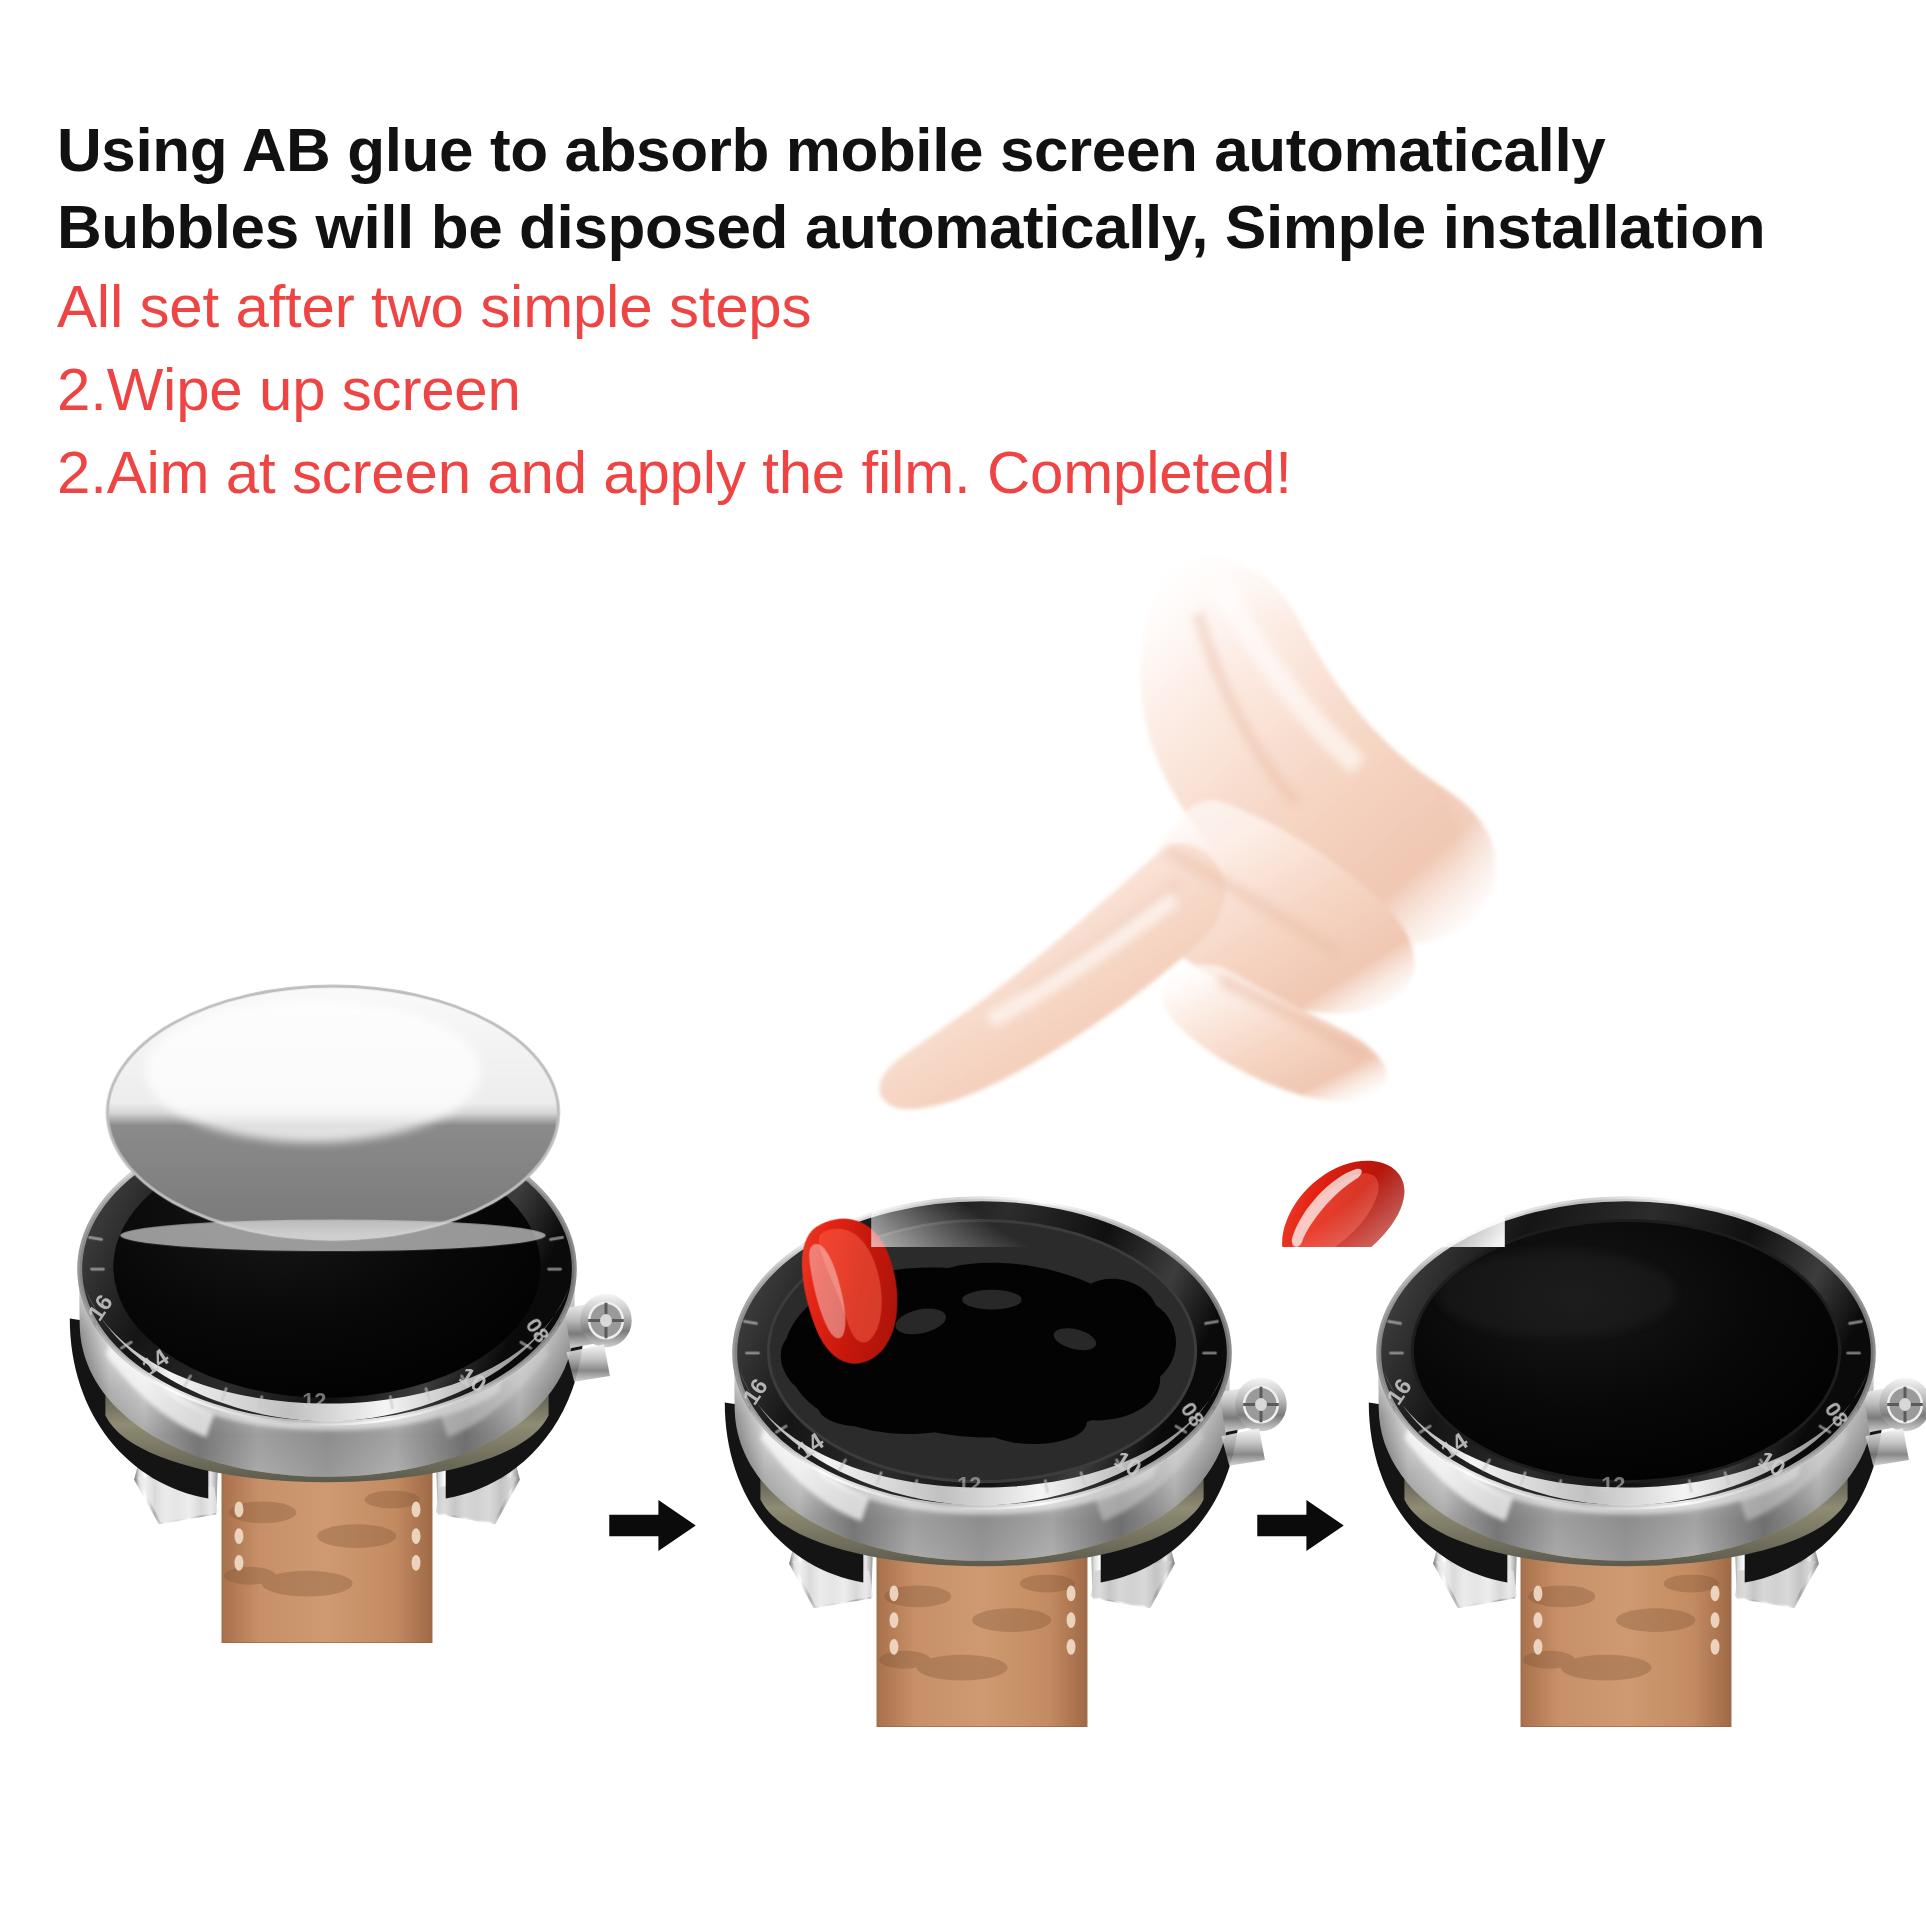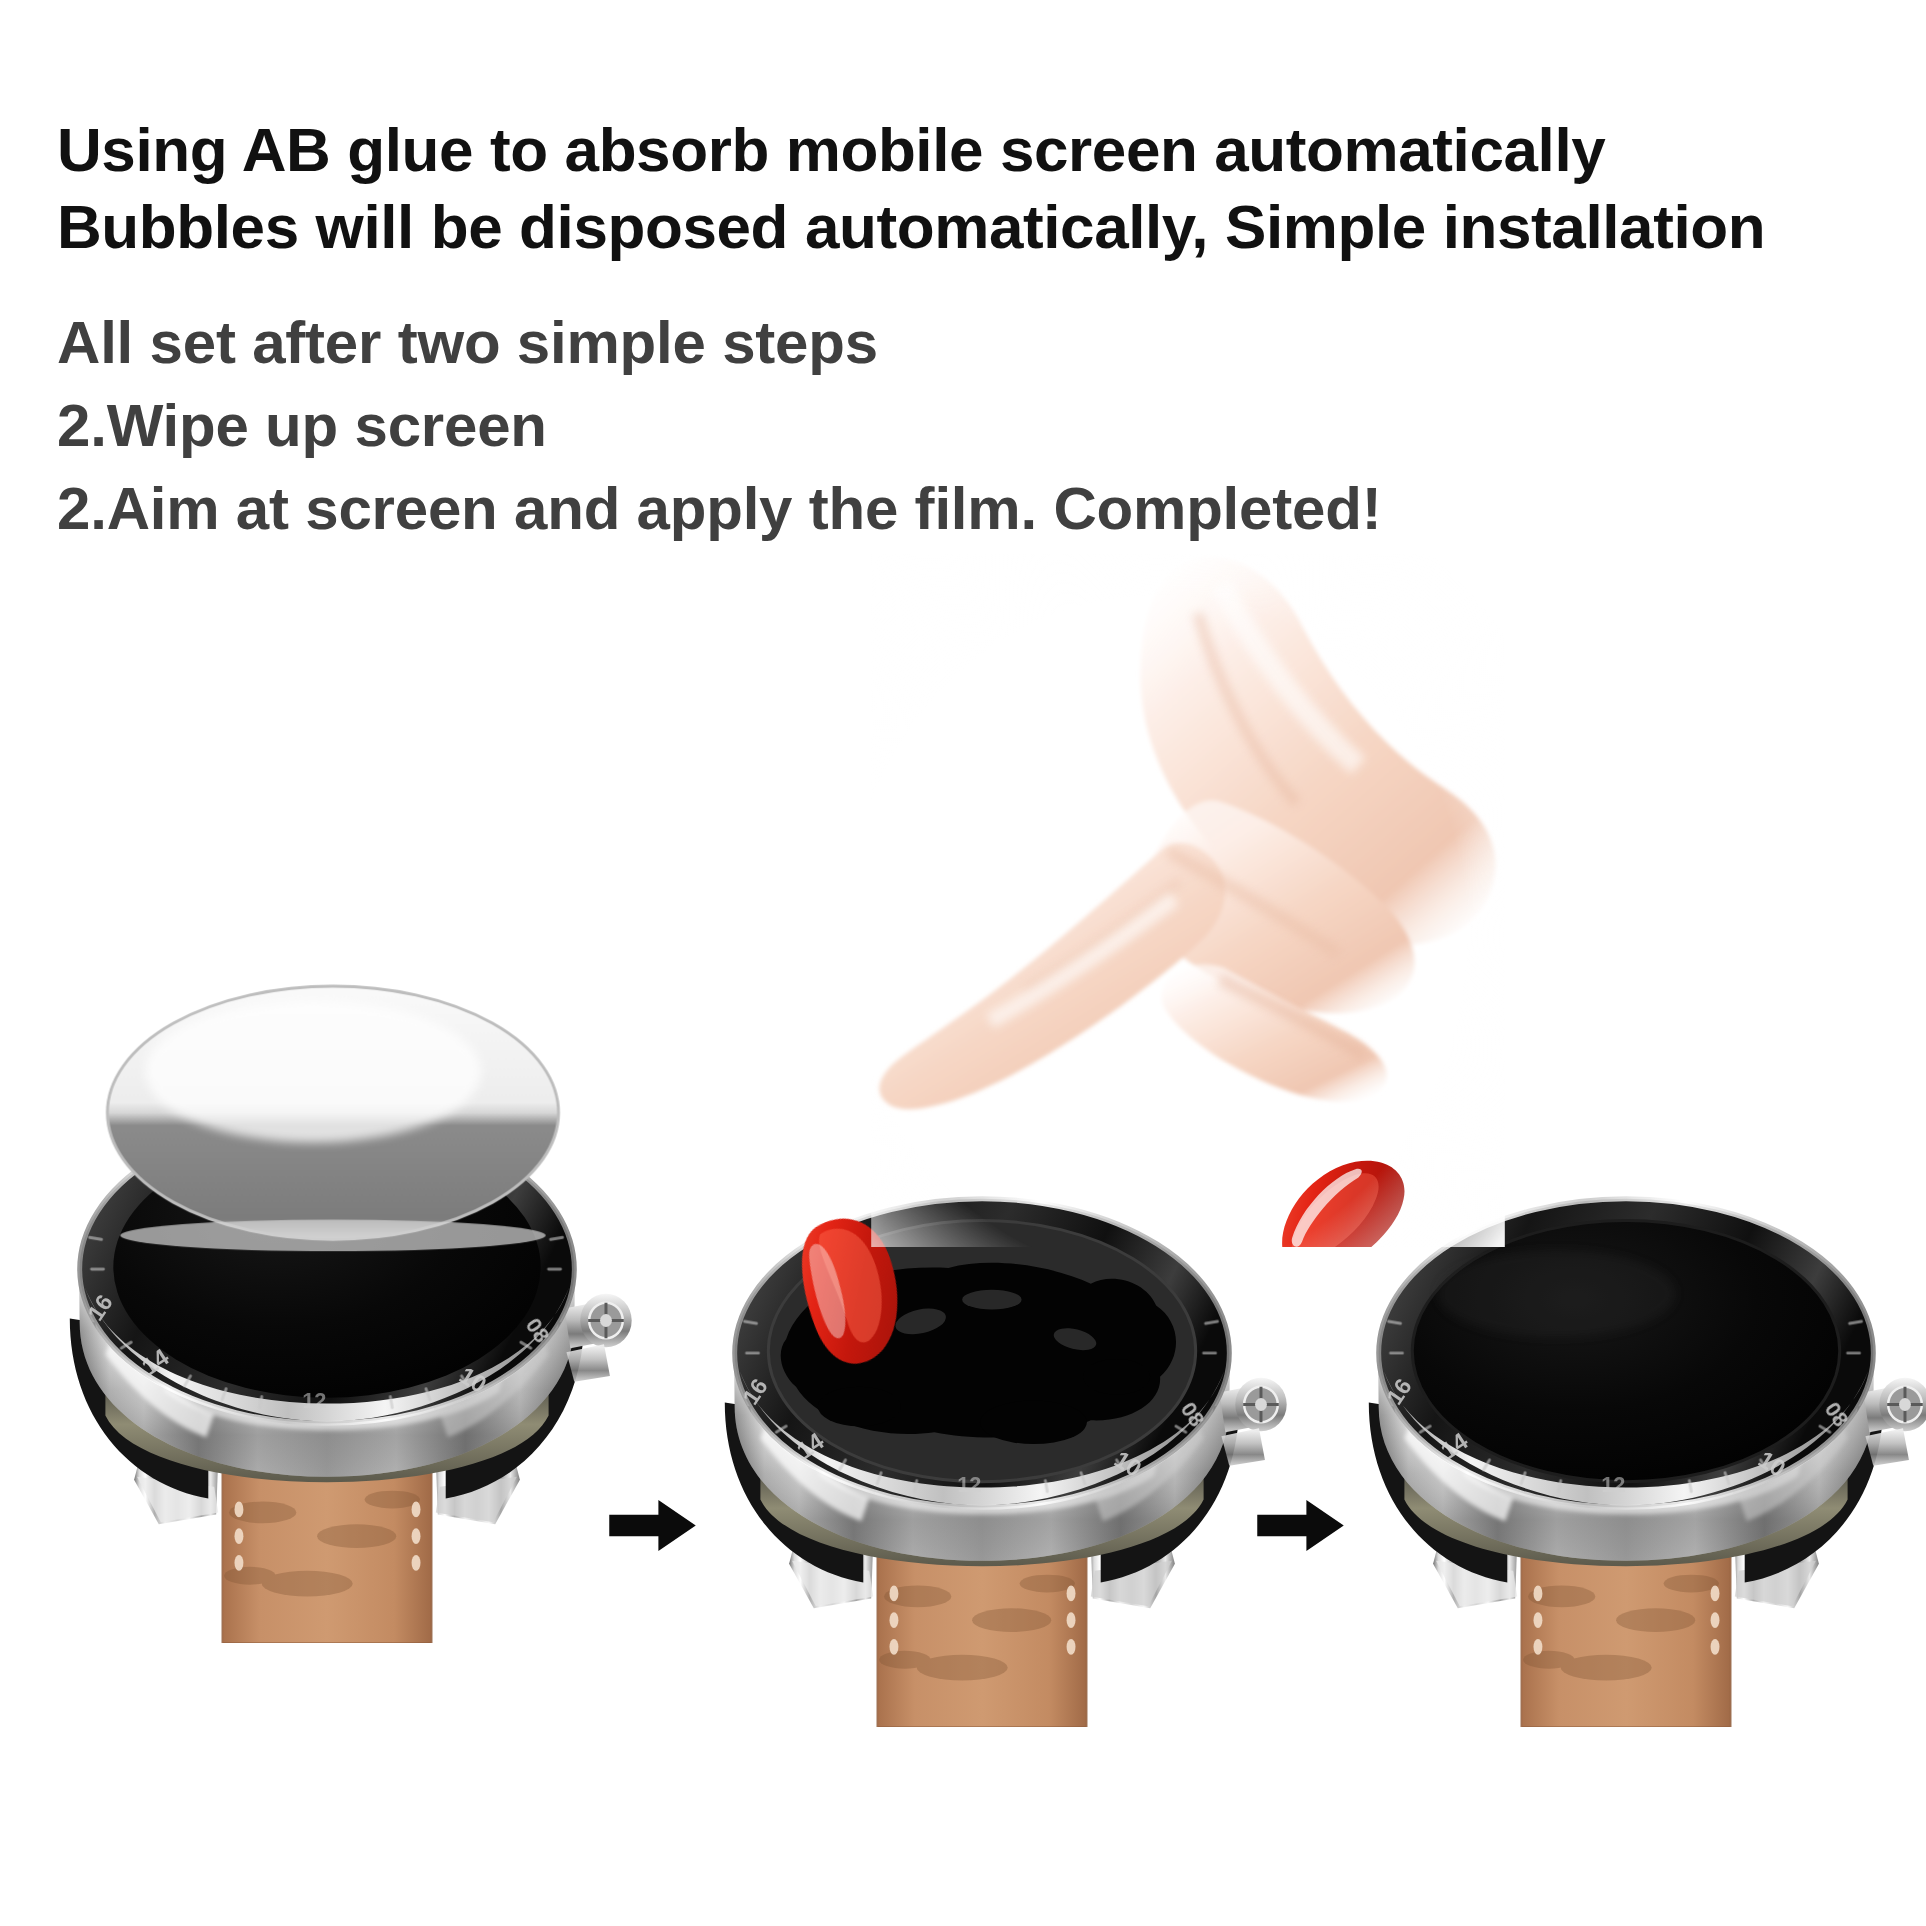--- a/index.html
+++ b/index.html
@@ -16,28 +16,28 @@
   #copy{position:absolute;left:57px;top:111px;width:1841px;}
   .hl{
     font-weight:bold;
     font-size:62px;
     line-height:77px;
     color:#111111;
     letter-spacing:-0.4px;
     white-space:nowrap;
   }
   .bl{
-    font-weight:bold;
+    font-weight:normal;
     font-size:60px;
     line-height:83px;
-    color:#404040;
+    color:#ef4444;
     letter-spacing:-0.2px;
     white-space:nowrap;
   }
-  #headlines{margin-bottom:36px;}
+  #headlines{}
 
   
   #scene{position:absolute;left:0;top:0;width:1927px;height:1927px;}
 
   
   .watch{position:absolute;width:634px;height:554px;}
   .w1{left:10px;  top:1089px;}
   .w2{left:665px; top:1173px;}
   .w3{left:1309px;top:1173px;}
 

